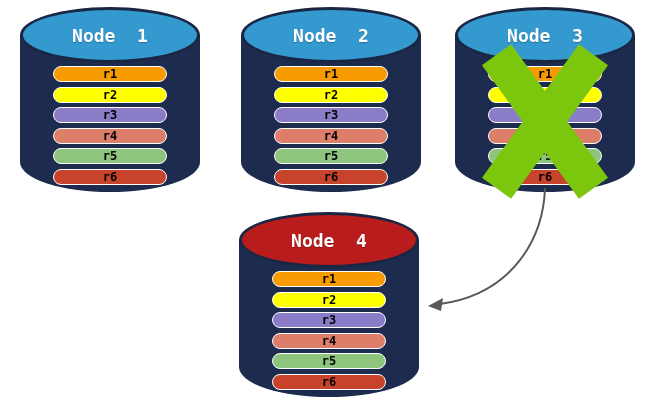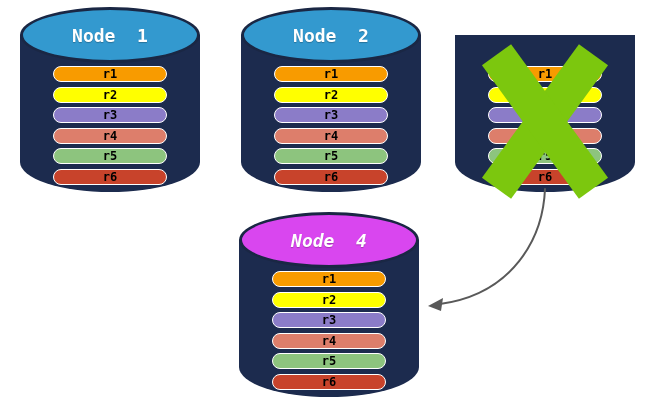--- a/index.html
+++ b/index.html
@@ -86,37 +86,40 @@
   <div class="node node-3">
     <div class="cyl-body" style="background: rgb(28, 43, 78);"></div>
     <div class="rows">
       <div class="row" style="background: rgb(248, 155, 0);">r1</div>
       <div class="row" style="background: rgb(255, 255, 0);">r2</div>
       <div class="row" style="background: rgb(139, 124, 200);">r3</div>
       <div class="row" style="background: rgb(221, 126, 107);">r4</div>
       <div class="row" style="background: rgb(141, 196, 126);">r5</div>
       <div class="row" style="background: rgb(200, 67, 43);">r6</div>
     </div>
+    <div class="cyl-top" style="background: rgb(51, 153, 207);">
+      <span class="node-title">Node  3</span>
+    </div>
     <div class="x-mark">
       <div class="x-bar x-bar-a" style="background: rgb(124, 199, 14);"></div>
       <div class="x-bar x-bar-b" style="background: rgb(124, 199, 14);"></div>
     </div>
   </div>
 
   <div class="node node-4">
     <div class="cyl-body" style="background: rgb(28, 43, 78);"></div>
     <div class="rows">
       <div class="row" style="background: rgb(248, 155, 0);">r1</div>
       <div class="row" style="background: rgb(255, 255, 0);">r2</div>
       <div class="row" style="background: rgb(139, 124, 200);">r3</div>
       <div class="row" style="background: rgb(221, 126, 107);">r4</div>
       <div class="row" style="background: rgb(141, 196, 126);">r5</div>
       <div class="row" style="background: rgb(200, 67, 43);">r6</div>
     </div>
-    <div class="cyl-top" style="background: #d946ef; font-style: italic;">
+    <div class="cyl-top" style="background: #b91c1c;">
       <span class="node-title">Node  4</span>
     </div>
   </div>
 
   <svg class="overlay" width="646" height="402" viewBox="0 0 646 402">
     <path d="M 545 189 C 543 238, 513 294, 440 304" fill="none" stroke-width="2" stroke-linecap="round" stroke="#595959"></path>
     <polygon points="428,306 443,298 441,311" fill="#595959"></polygon>
   </svg>
 
 </div>

